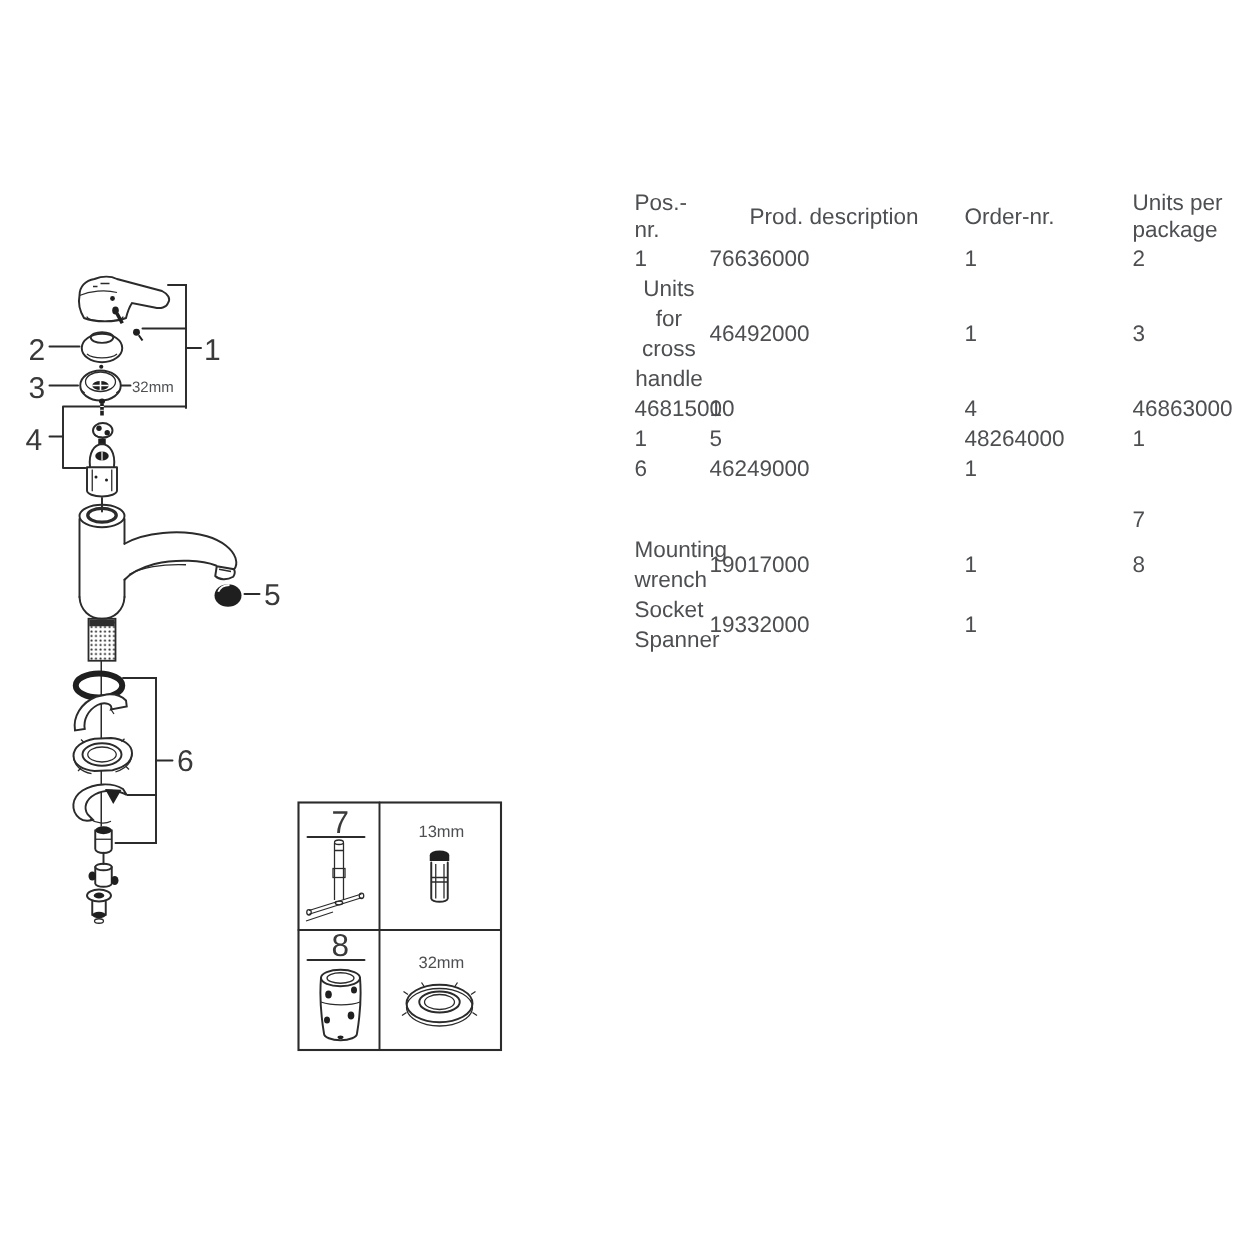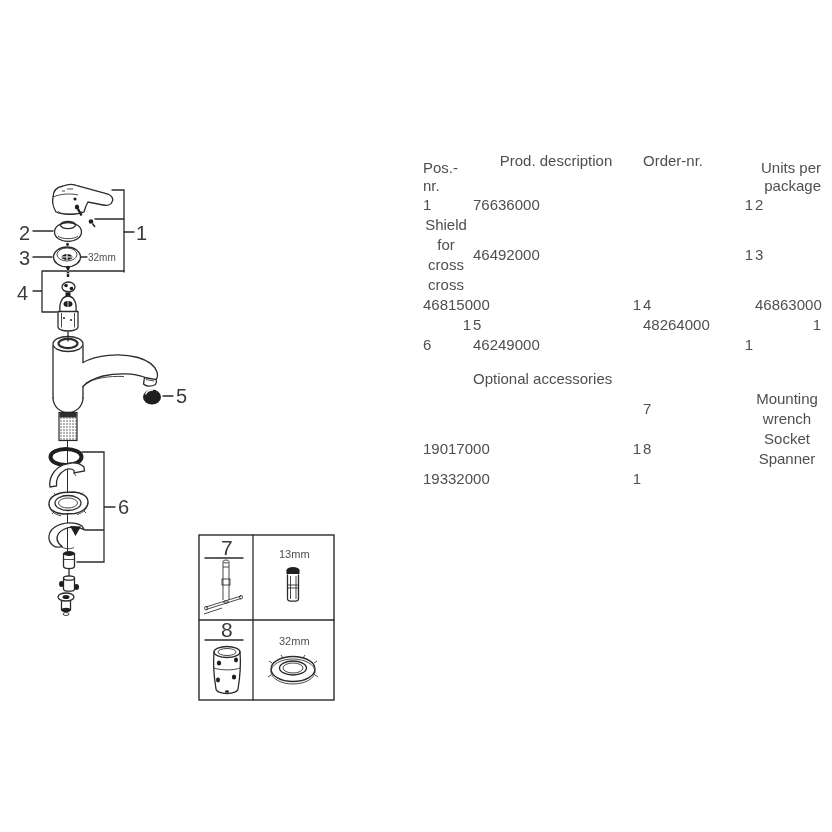--- a/index.html
+++ b/index.html
@@ -13,22 +13,22 @@
   svg text{font-family:"Liberation Sans",sans-serif;}
   svg .ct{font-size:20px;fill:#3a3a3a;}
   svg .sm{font-size:10px;fill:#4d4f52;}
   svg .bx{font-size:21px;fill:#3a3a3a;}
   svg .bxsm{font-size:11px;fill:#4d4f52;}
 
   .parts-table{position:absolute;left:423px;top:127px;width:400px;
     display:grid;grid-template-columns:50px 170px 112px 68px;align-items:center;
     font-size:15px;line-height:20px;color:#4d4f52;}
   .parts-table .desc{padding-right:4px;text-align:center;}
-  .parts-table .units{text-align:right;padding-right:2px;}
-  .parts-table .hpos,.parts-table .hunits{line-height:18px;margin-top:32px;}
+  .parts-table .units{text-align:left;padding-right:2px;}
+  .parts-table .hpos,.parts-table .hunits{line-height:18px;}
   .parts-table .spacer{grid-column:1/-1;height:14px;}
   .parts-table .section{grid-column:2/5;}
 </style>
 </head>
 <body>
 
 <div class="canvas">
 
   <svg width="832" height="832" viewBox="0 0 832 832">
     <defs>
@@ -231,21 +231,21 @@
     <div>
       <span>Order-nr.</span>
     </div>
     <div class="hunits units">Units per package</div>
 
     <div>1</div>
     <div>76636000</div>
     <div class="units">1</div>
 
     <div>2</div>
-    <div class="desc">Shield for cross cross</div>
+    <div class="desc">Units for cross handle</div>
     <div>46492000</div>
     <div class="units">1</div>
 
     <div>3</div>
     <div>46815000</div>
     <div class="units">1</div>
 
     <div>4</div>
     <div>46863000</div>
     <div class="units">1</div>
@@ -254,21 +254,20 @@
     <div>48264000</div>
     <div class="units">1</div>
 
     <div>6</div>
     <div>46249000</div>
     <div class="units">1</div>
 
     <div class="spacer"></div>
 
     <div></div>
-    <div class="section">Optional accessories</div>
     <div></div>
       <div></div>
 
     <div>7</div>
     <div class="desc">Mounting wrench</div>
     <div>19017000</div>
     <div class="units">1</div>
 
     <div>8</div>
     <div class="desc">Socket Spanner</div>

